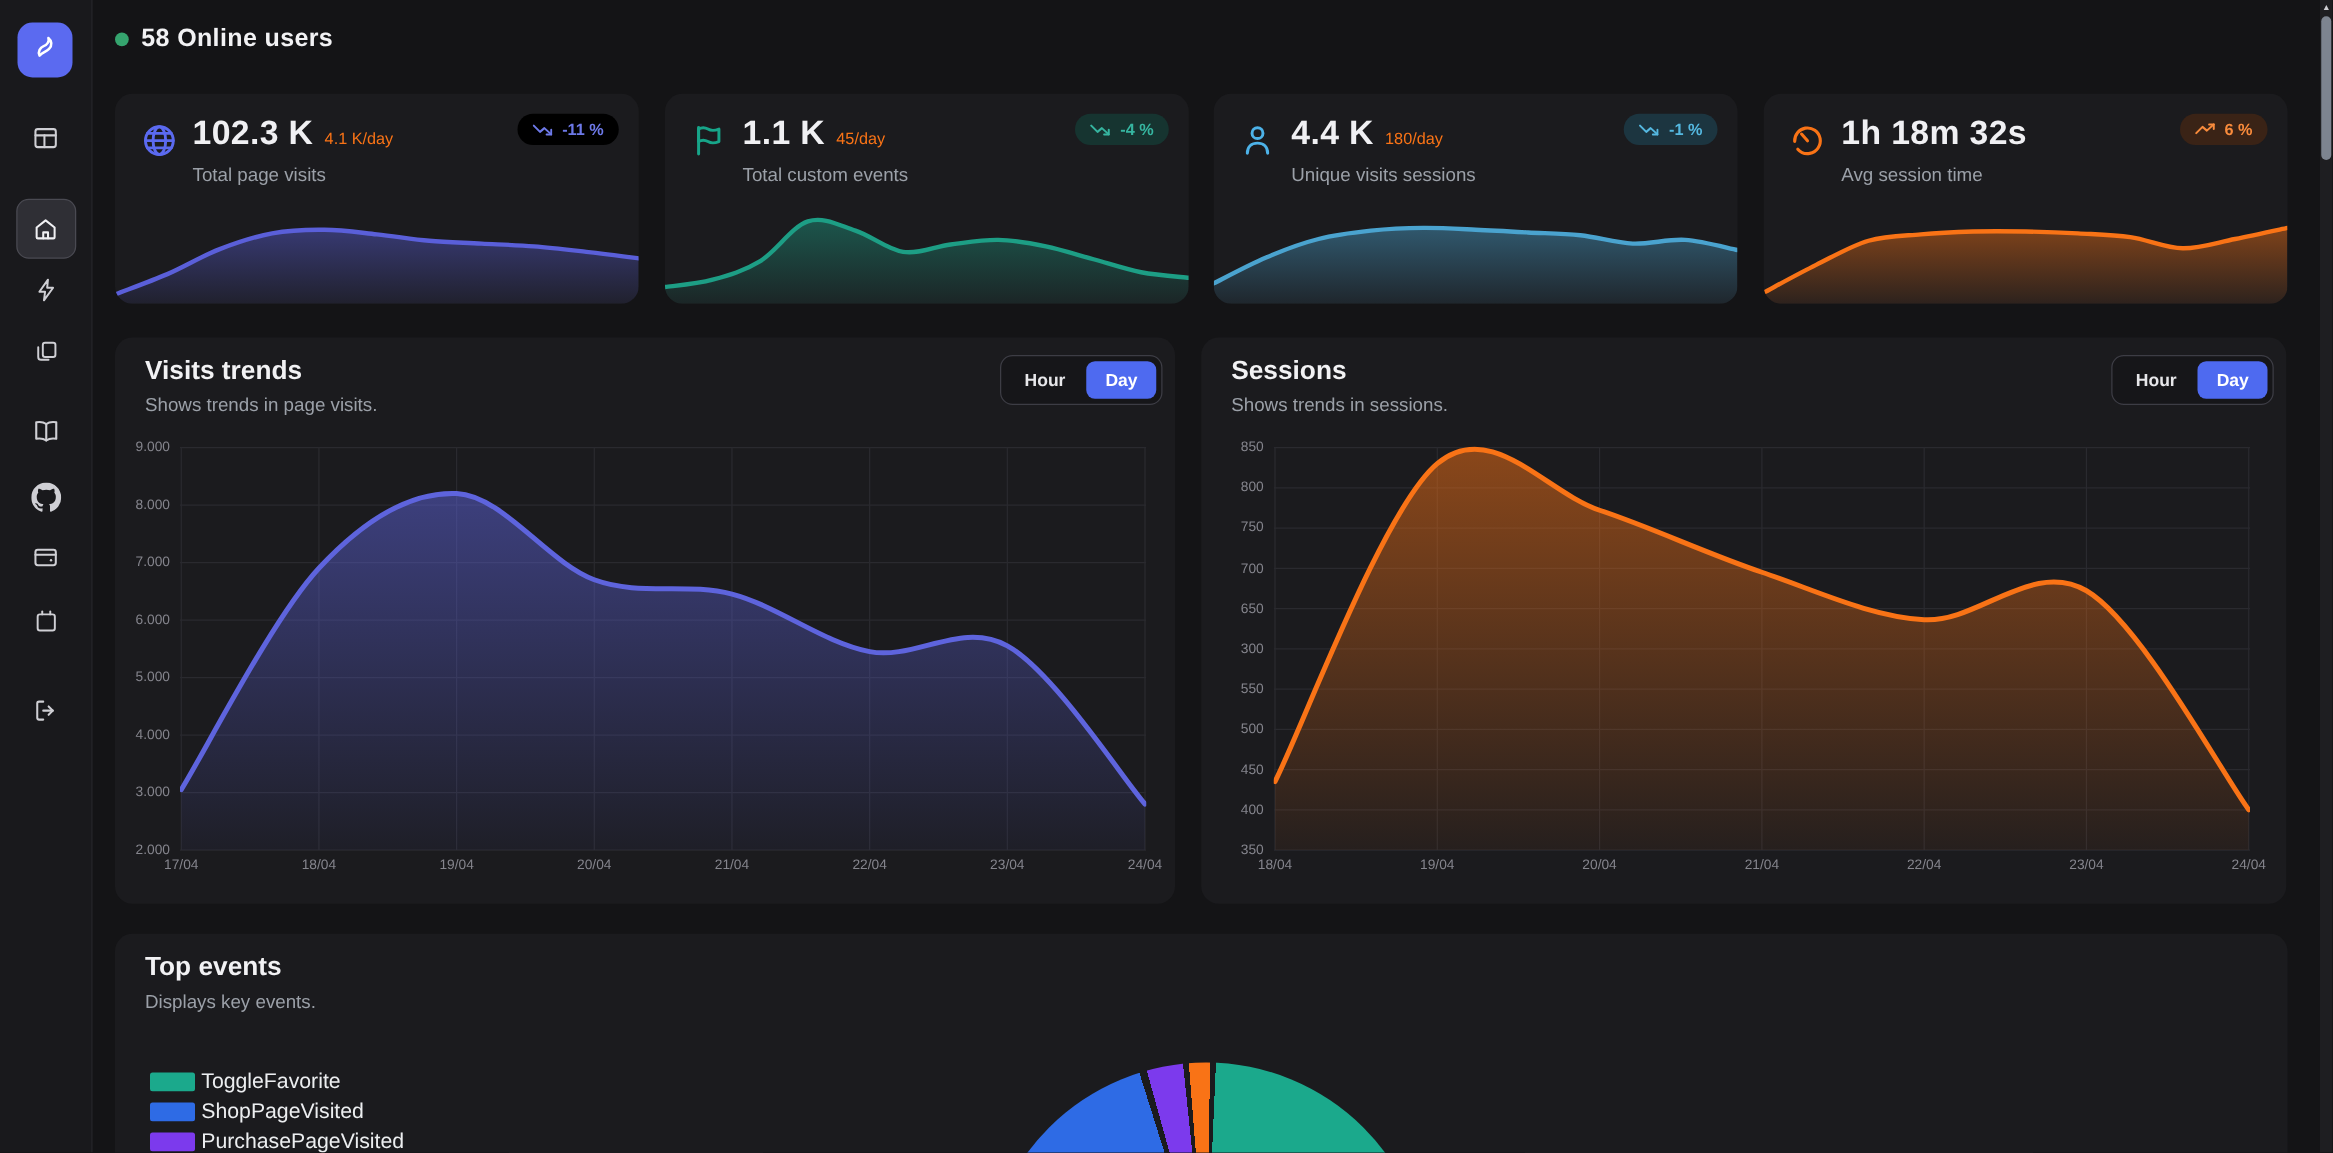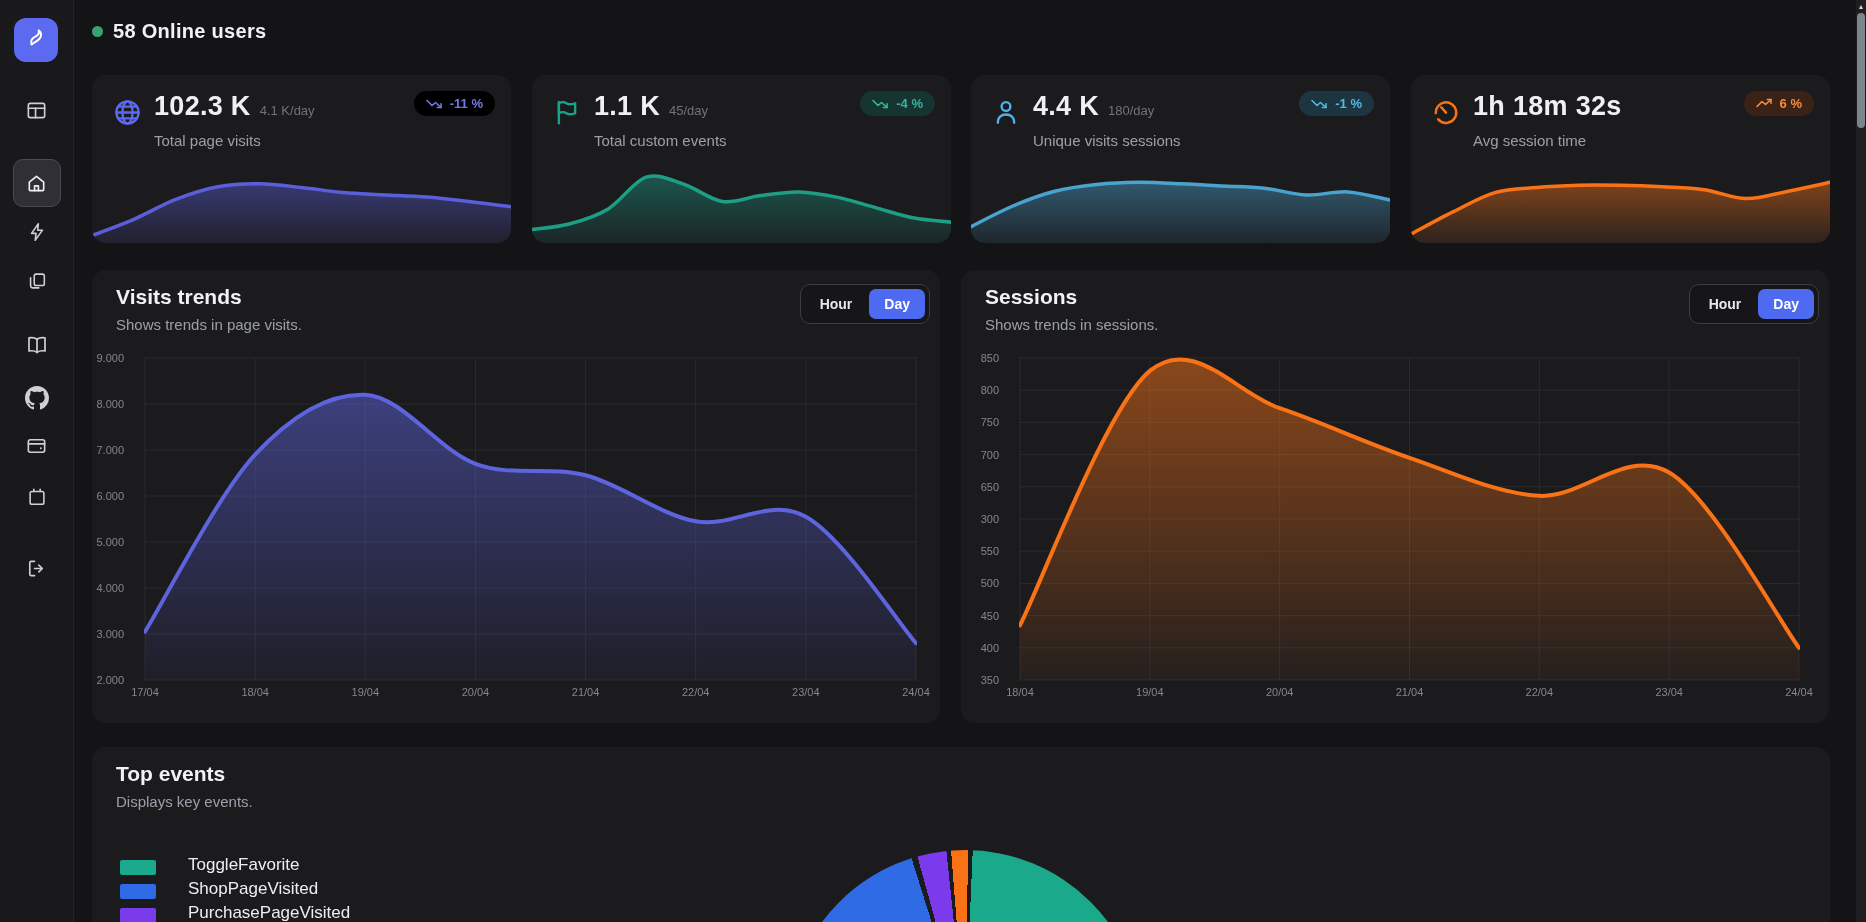--- a/index.html
+++ b/index.html
@@ -19,45 +19,45 @@
   
   .online{position:absolute;left:92px;top:20px;display:flex;align-items:center;gap:10px;
           font-size:20px;font-weight:700;letter-spacing:.3px;color:#f2f2f4}
   .dot{width:11px;height:11px;border-radius:50%}
   
   .card{position:absolute;background:#1b1b1e;border-radius:14px;overflow:hidden}
   .stat-card{top:75px;height:168px;width:419px}
   .stat-ic{position:absolute;left:20px;top:22px}
   .stat-value-row{position:absolute;left:62px;top:16px;display:flex;align-items:baseline;gap:9px}
   .stat-value{font-size:27px;font-weight:700;color:#f0f0f3;letter-spacing:.3px}
-  .stat-perday{font-size:13px;color:#737373}
+  .stat-perday{font-size:13px;color:#f97316}
   .stat-label{position:absolute;left:62px;top:57px;font-size:15px;color:#9ba0a8}
   .badge{position:absolute;top:16px;right:16px;display:flex;align-items:center;gap:8px;
          padding:5px 12px;border-radius:999px;font-size:13px;font-weight:700}
   .spark{position:absolute;left:0;right:0;bottom:0;display:block}
   
   .chart-card{top:270px;height:453px}
   .panel-title{margin:0;position:absolute;left:24px;top:15px;font-size:21px;font-weight:700;color:#f2f2f4}
   .panel-sub{margin:0;position:absolute;left:24px;top:46px;font-size:15px;color:#9ba0a8}
   .toggle{position:absolute;right:10px;top:14px;display:flex;gap:2px;padding:4px;
           border:1px solid #3d3d45;border-radius:10px;background:#161619}
   .seg{border:none;background:transparent;color:#e7e7ea;font-family:inherit;
        font-size:14px;font-weight:700;padding:7px 15px;border-radius:7px;cursor:pointer}
   .seg.active{color:#fff}
   .plotwrap{position:absolute;top:87px;display:flex}
   .ylabels{position:relative;width:46px;height:324px}
-  .ylabels span{position:absolute;right:20px;transform:translateY(-50%);font-size:11px;color:#85858d;white-space:nowrap}
+  .ylabels span{position:absolute;right:8px;transform:translateY(-50%);font-size:11px;color:#85858d;white-space:nowrap}
   .plotcol{position:relative}
   .plotcol svg{display:block}
   .xlabels{position:relative;height:18px;margin-top:5px}
   .xlabels span{position:absolute;top:0;transform:translateX(-50%);font-size:11px;color:#85858d;white-space:nowrap}
   
   .events-card{top:747px;height:280px;width:1738px;left:92px}
   .legend{position:absolute;left:28px;top:108px;display:flex;flex-direction:column;gap:4px}
-  .legend-row{display:flex;align-items:flex-end;gap:32px;cursor:pointer}
+  .legend-row{display:flex;align-items:center;gap:5px;cursor:pointer}
   .swatch{width:36px;height:15px;border-radius:2px}
   .legend-label{font-size:17px;font-weight:500;color:#eceef0}
   .pie{position:absolute;left:695px;top:103px;width:356px;height:356px;border-radius:50%}
   
   .scrollbar{position:absolute;right:0;top:0;width:10px;height:922px;background:#1e1e21}
   .scroll-arrow{position:absolute;top:0;left:0;width:10px;height:12px;color:#cfcfd4;font-size:7px;
                 display:flex;align-items:center;justify-content:center}
   .scroll-thumb{position:absolute;top:13px;left:1px;width:8px;height:115px;border-radius:4px;background:#7d8490}
 </style>
 </head>

